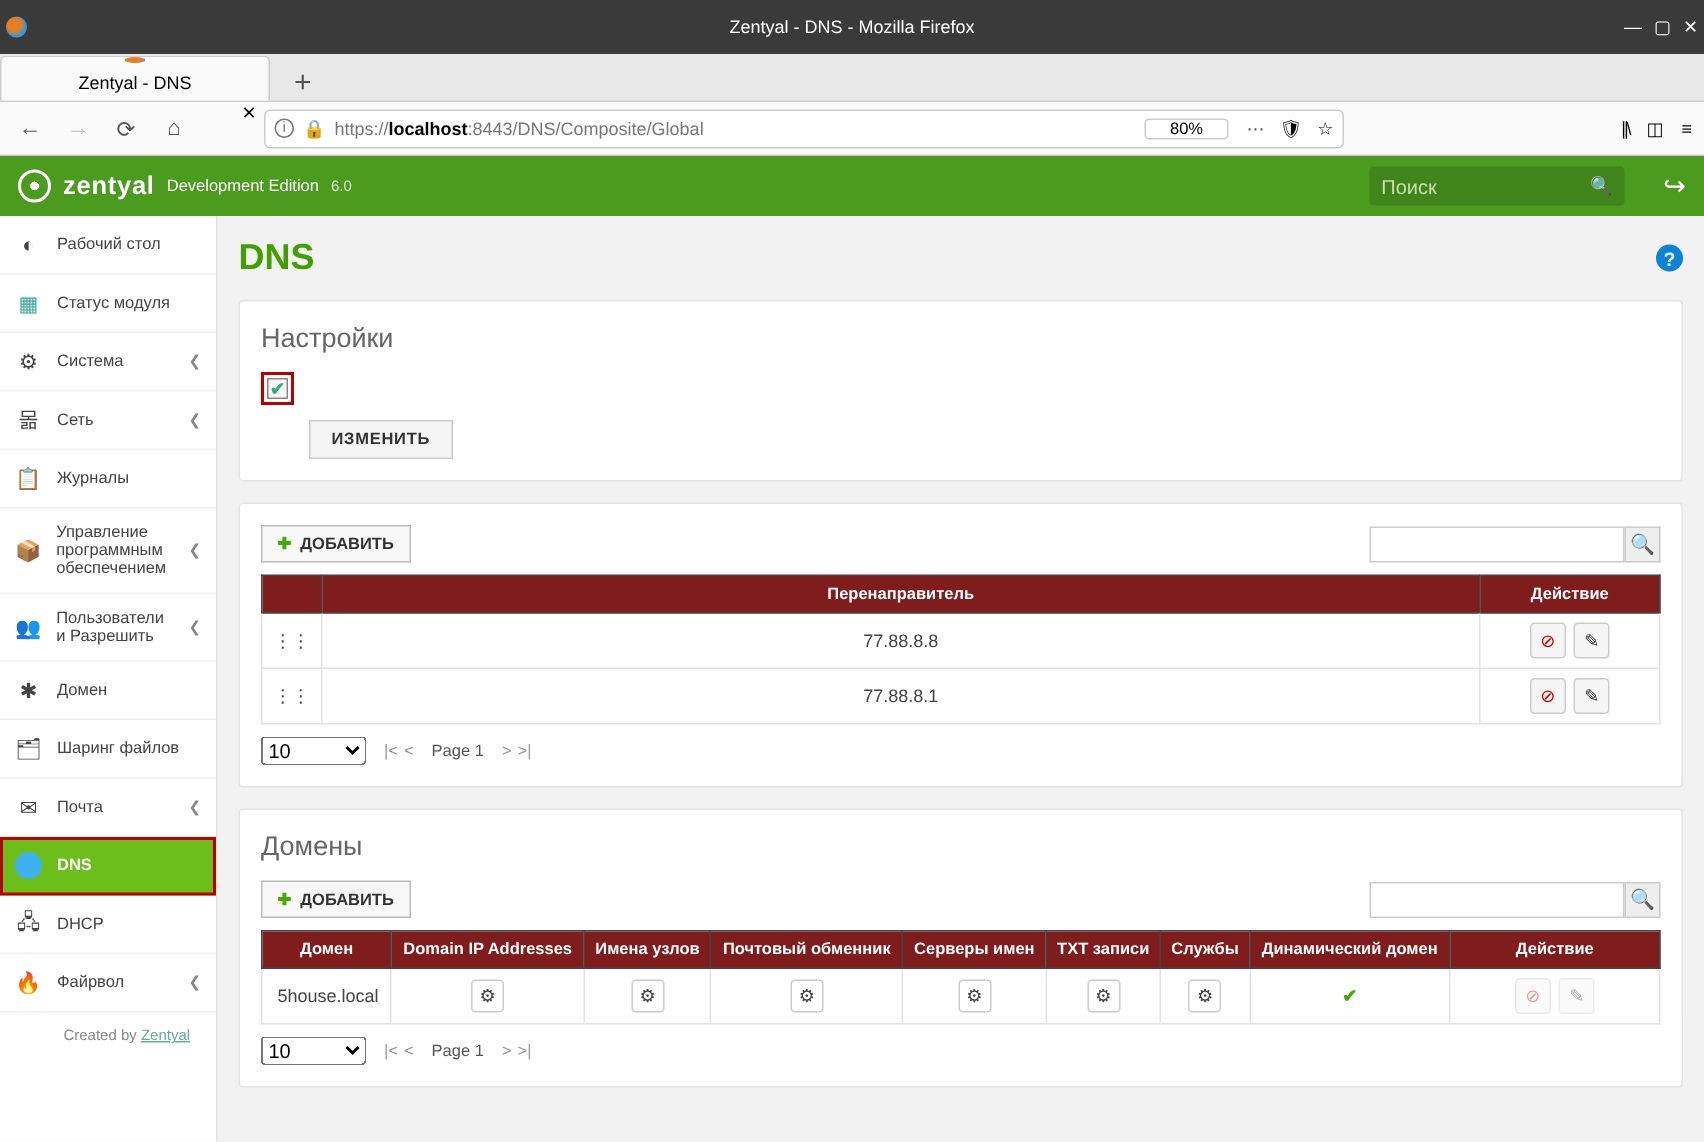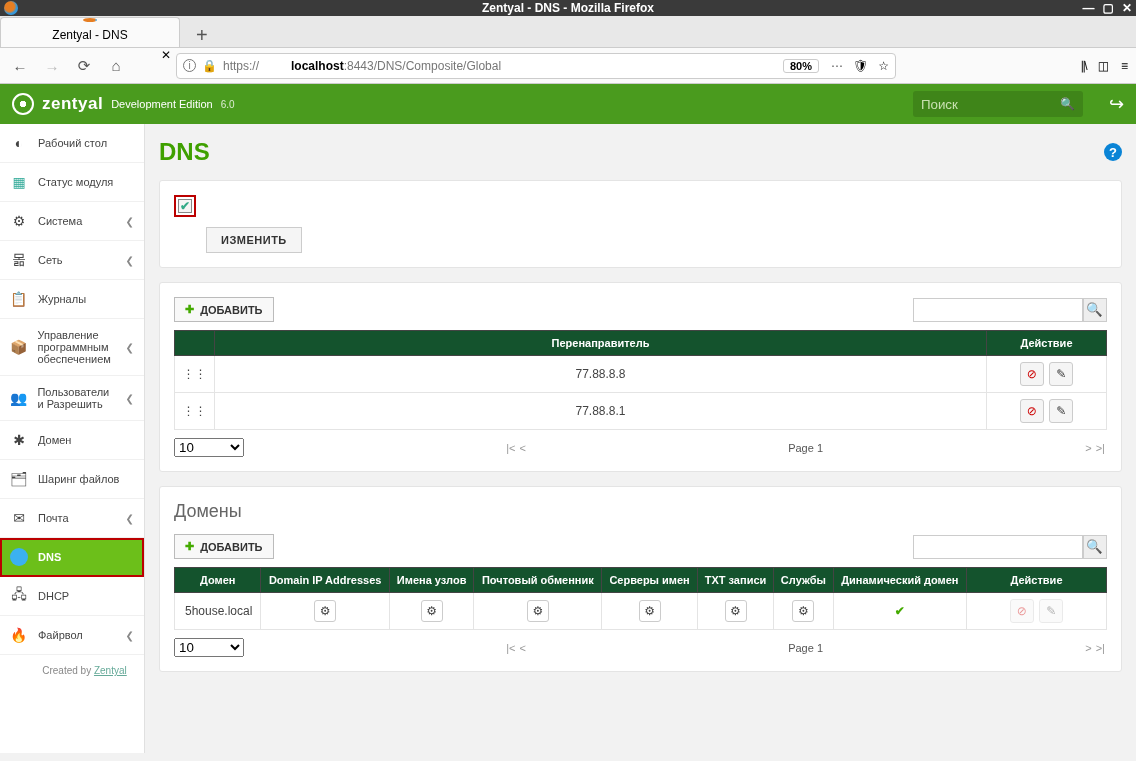--- a/index.html
+++ b/index.html
@@ -1,36 +1,36 @@
 <!DOCTYPE html>
 <html><head>
 <meta charset="utf-8">
 <style>
 * { box-sizing: border-box; margin: 0; padding: 0; font-family: Arial, sans-serif; }
 body { width: 1136px; height: 761px; background: #f2f2f2; overflow: hidden; font-size: 12px; }
 
 
-.os-bar { background:#3a3a3a; color:#fff; height:16px; display:flex; align-items:center; justify-content:center; position:relative; font-size:12px; font-weight:bold; }
+.os-bar { background:#3a3a3a; color:#fff; height:36px; display:flex; align-items:center; justify-content:center; position:relative; font-size:12px; font-weight:normal; }
 .os-bar .icons-left { position:absolute; left:4px; display:flex; gap:4px; align-items:center;}
 .os-bar .icons-right { position:absolute; right:4px; display:flex; gap:8px; align-items:center;}
 .os-icon { width:14px; height:14px; display:inline-block;}
 
 
 .tab-bar { background:#e8e8e8; height:32px; display:flex; align-items:flex-end; border-bottom:1px solid #ccc;}
 .tab { background:#fafafa; border:1px solid #ccc; border-bottom:none; border-radius:4px 4px 0 0; height:30px; display:flex; align-items:center; padding:0 8px; gap:6px; min-width:180px;flex-direction:column; }
 .tab .fav { width:14px; height:14px; border:2px solid #e67e22; border-radius:50%; display:inline-block; border-right-color:#3498db;}
 .tab .close{ margin-left:auto; }
 .newtab{ margin-left:8px; font-size:20px; color:#555; padding:0 8px; }
 
 
 .ff-toolbar{ background:#fafafa; height:36px; display:flex; align-items:center; padding:0 8px; gap:8px; border-bottom:1px solid #ccc;}
 .nav-btn{ width:24px; height:24px; display:flex; align-items:center; justify-content:center; color:#555; font-size:15px;}
 .nav-btn.disabled{ color:#bbb;}
 .urlbar{ flex:0 0 720px; margin-left:40px; height:26px; border:1px solid #ccc; border-radius:4px; display:flex; align-items:center; padding:0 6px; gap:6px; font-size:12px; background:#fff;}
-.urlbar .zoom{ margin-left:auto; border:1px solid #ccc; border-radius:3px; padding:0 6px; font-size:11px;font-weight:bold;}
+.urlbar .zoom{ margin-left:auto; border:1px solid #ccc; border-radius:3px; padding:0 16px; font-size:11px;}
 .right-icons{ margin-left:auto; display:flex; gap:12px; align-items:center;}
 
 
 .z-header{ background:#4a9b1e; height:40px; display:flex; align-items:center; color:#fff; padding:0 12px; gap:14px;}
 .z-logo{ display:flex; align-items:center; gap:8px;}
 .z-logo .mark{ width:22px; height:22px; border:2px solid #fff; border-radius:50%; background:radial-gradient(circle,#fff 3px,transparent 3px);}
 .z-logo .word{ font-size:17px; font-weight:bold; letter-spacing:0.5px;}
 .z-logo .edition{ font-size:11px; }
 .z-logo .version{ font-size:10px; opacity:.8;}
 .z-search{ margin-left:auto; display:flex; align-items:center; background:#3f8519; border-radius:3px; padding:0 8px; height:26px; width:170px; }
@@ -61,31 +61,31 @@
 .btn{ display:inline-block; border:1px solid #ccc; background:#f5f5f5; padding:6px 14px; font-size:11px; font-weight:bold; letter-spacing:.5px; margin-top:10px;margin-left:32px;}
 .btn-add{ border:1px solid #bbb; background:#f8f8f8; color:#333; font-weight:bold; padding:5px 10px; display:inline-flex; align-items:center; gap:6px; font-size:11px;}
 .btn-add .plus{ color:#4a0; font-weight:bold;}
 
 .toolbar-row{ display:flex; align-items:center; margin:0 0 8px 0;}
 .search-box{ margin-left:auto; display:flex; }
 .search-box input{ border:1px solid #ccc; height:24px; width:170px; padding:0 4px;}
 .search-box button{ border:1px solid #ccc; background:#eee; width:24px; height:24px;}
 
 table.data{ width:100%; border-collapse:collapse; }
-table.data th{ background:#14532d; color:#fff; font-size:11px; font-weight:bold; padding:6px; border:1px solid #444;}
+table.data th{ background:#7f1d1d; color:#fff; font-size:11px; font-weight:bold; padding:6px; border:1px solid #444;}
 table.data td{ border:1px solid #e4e4e4; padding:6px; font-size:12px; text-align:center; color:#444;}
 td.handle{ width:40px; color:#bbb;}
 .actions-cell{ white-space:nowrap;}
 .icon-btn{ width:24px;height:24px;border:1px solid #ccc; background:#f5f5f5; display:inline-flex;align-items:center;justify-content:center; margin:0 1px; border-radius:3px;}
 .icon-btn.del{ color:#c00;}
 .icon-btn.edit{ color:#333;}
 .icon-btn.disabled{ opacity:.4;}
 .gear-cell .gear{ width:22px;height:22px;border:1px solid #ccc;background:#fff;display:inline-flex;align-items:center;justify-content:center;border-radius:3px;}
 
-.pager{ display:flex; align-items:center; justify-content:space-between; gap:10px; margin-top:8px; font-size:11px; color:#555;}
+.pager{ display:flex; align-items:center; justify-content:flex-start; gap:10px; margin-top:8px; font-size:11px; color:#555;}
 .pager select{ width:70px;}
 .pager .arrows span{ color:#999; padding:0 2px; display:inline-block;}
 
 .check-green{ color:#4a0; font-weight:bold;}
 </style>
 </head>
 <body>
 
 <div class="os-bar">
   <div class="icons-left">
@@ -110,21 +110,21 @@
 
 <div class="ff-toolbar">
   <div class="nav-btn">←</div>
   <div class="nav-btn disabled">→</div>
   <div class="nav-btn">⟳</div>
   <div class="nav-btn">⌂</div>
   <div class="urlbar">
     <span style="border:1px solid #777;border-radius:50%;width:13px;height:13px;font-size:10px;display:flex;align-items:center;justify-content:center;color:#777;">i</span>
     <span style="color:#c9a227;">🔒</span>
     <span style="color:#777;">
-      <span>https://</span><b style="color:#000;padding-left:32px;">localhost</b><span>:8443/DNS/Composite/Global</span>
+      <span>https://</span><b style="color:#000;">localhost</b><span>:8443/DNS/Composite/Global</span>
     </span>
     <span class="zoom">80%</span>
     <span style="margin-left:6px;color:#555;">⋯</span>
     <span style="margin-left:4px;">🛡</span>
     <span style="margin-left:4px;">☆</span>
   </div>
   <div class="right-icons">
     <span style="letter-spacing:-2px;">∥\</span>
     <span>◫</span>
     <span>≡</span>
@@ -209,20 +209,21 @@
     <div class="credits"><span>Created by </span><a>Zentyal</a></div>
   </div>
 
   <div class="main">
     <h1 class="page-title">
       <span>DNS</span>
       <span class="help-icon">?</span>
     </h1>
 
     <div class="panel">
+      <h2>Настройки</h2>
       <div class="checkbox-row">
         <span class="chk-wrap">
           <span class="chk">✔</span>
         </span>
       </div>
       <div class="btn">ИЗМЕНИТЬ</div>
     </div>
 
     <div class="panel">
       <div class="toolbar-row">

